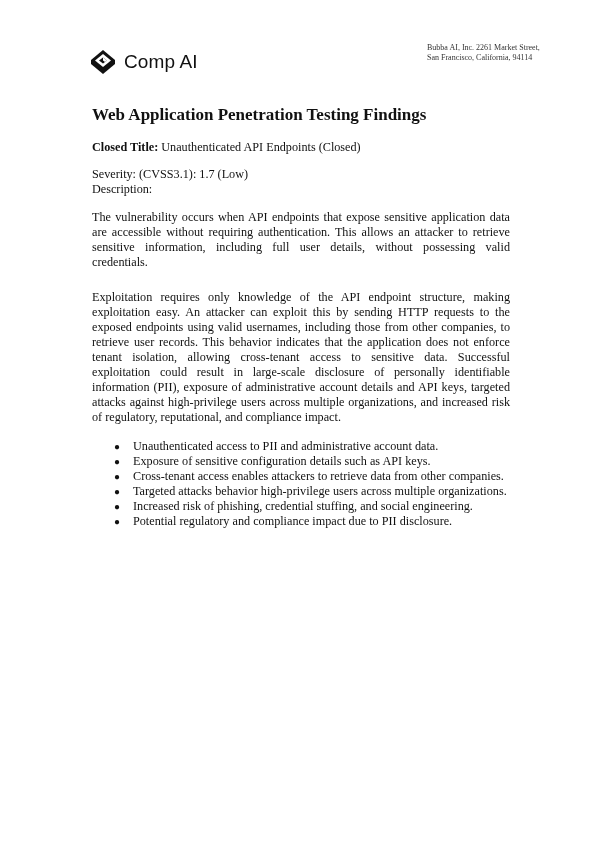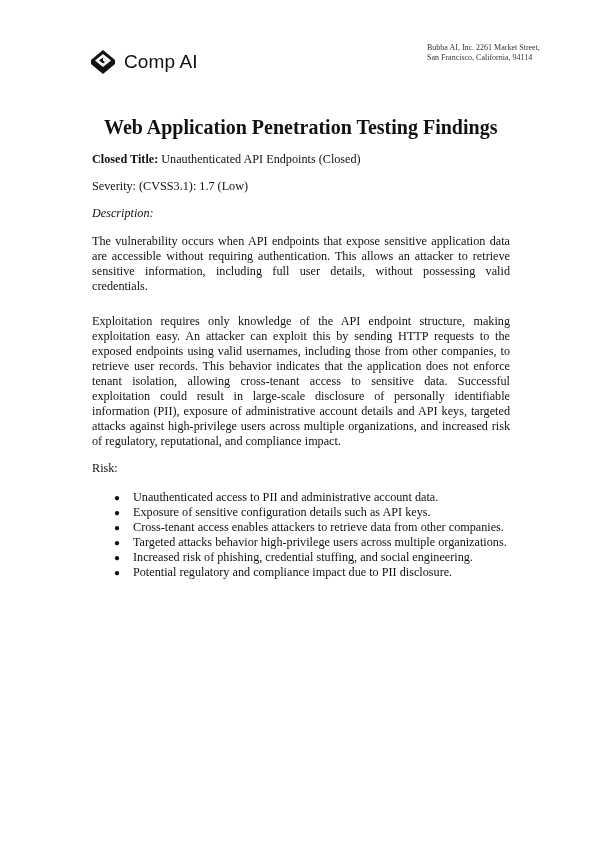--- a/index.html
+++ b/index.html
@@ -3,26 +3,26 @@
 <meta charset="utf-8">
 <style>
   html, body { margin: 0; padding: 0; background: #ffffff; }
   body { width: 600px; height: 848px; position: relative; overflow: hidden; color: #111; }
   .header { position: absolute; left: 0; top: 0; width: 600px; height: 90px; }
   .logo { position: absolute; left: 89px; top: 27px; display: flex; align-items: center; margin-top: 21px; }
   .logo svg { width: 28px; height: 28px; }
   .logo-text { font-family: "Liberation Sans", sans-serif; font-size: 19px; color: #111; margin-left: 7px; letter-spacing: 0.1px; }
   .address { position: absolute; left: 427px; top: 43px; font-family: "Liberation Serif", serif; font-size: 8px; line-height: 10px; color: #333; }
   .content { position: absolute; left: 92px; top: 104px; width: 418px; font-family: "Liberation Serif", serif; }
-  .doc-title { font-size: 20px; font-weight: bold; margin: 12px; line-height: 22px; }
+  .doc-title { font-size: 17px; font-weight: bold; margin: 0; line-height: 22px; }
   .p { font-size: 12.2px; line-height: 15px; margin: 0; }
   .just { text-align: justify; }
   .finding { margin-top: 14px; }
   .severity { margin-top: 12px; }
-  .desc-label { margin-top: 12px; font-style: italic; }
+  .desc-label { margin-top: 0; }
   .para1 { margin-top: 13px; }
   .para2 { margin-top: 20px; }
   .risk-label { margin-top: 12px; }
   ul.risks { list-style: none; margin: 14px 0 0 0; padding: 0; }
   ul.risks li { font-size: 12.2px; line-height: 15px; position: relative; padding-left: 41px; }
   ul.risks li .bullet { position: absolute; left: 22px; top: 0; font-size: 10px; }
 </style>
 </head>
 <body>
 
@@ -48,21 +48,20 @@
   <p class="p finding"><b>Closed Title:</b><span> Unauthenticated API Endpoints (Closed)</span></p>
 
   <p class="p severity">Severity: (CVSS3.1): 1.7 (Low)</p>
 
   <p class="p desc-label">Description:</p>
 
   <p class="p just para1">The vulnerability occurs when API endpoints that expose sensitive application data are accessible without requiring authentication. This allows an attacker to retrieve sensitive information, including full user details, without possessing valid credentials.</p>
 
   <p class="p just para2">Exploitation requires only knowledge of the API endpoint structure, making exploitation easy. An attacker can exploit this by sending HTTP requests to the exposed endpoints using valid usernames, including those from other companies, to retrieve user records. This behavior indicates that the application does not enforce tenant isolation, allowing cross-tenant access to sensitive data. Successful exploitation could result in large-scale disclosure of personally identifiable information (PII), exposure of administrative account details and API keys, targeted attacks against high-privilege users across multiple organizations, and increased risk of regulatory, reputational, and compliance impact.</p>
 
-  <p class="p risk-label">Risk:</p>
 
   <ul class="risks">
     <li><span class="bullet">●</span><span>Unauthenticated access to PII and administrative account data.</span></li>
     <li><span class="bullet">●</span><span>Exposure of sensitive configuration details such as API keys.</span></li>
     <li><span class="bullet">●</span><span>Cross-tenant access enables attackers to retrieve data from other companies.</span></li>
     <li><span class="bullet">●</span><span>Targeted attacks behavior high-privilege users across multiple organizations.</span></li>
     <li><span class="bullet">●</span><span>Increased risk of phishing, credential stuffing, and social engineering.</span></li>
     <li><span class="bullet">●</span><span>Potential regulatory and compliance impact due to PII disclosure.</span></li>
   </ul>
 </div>

